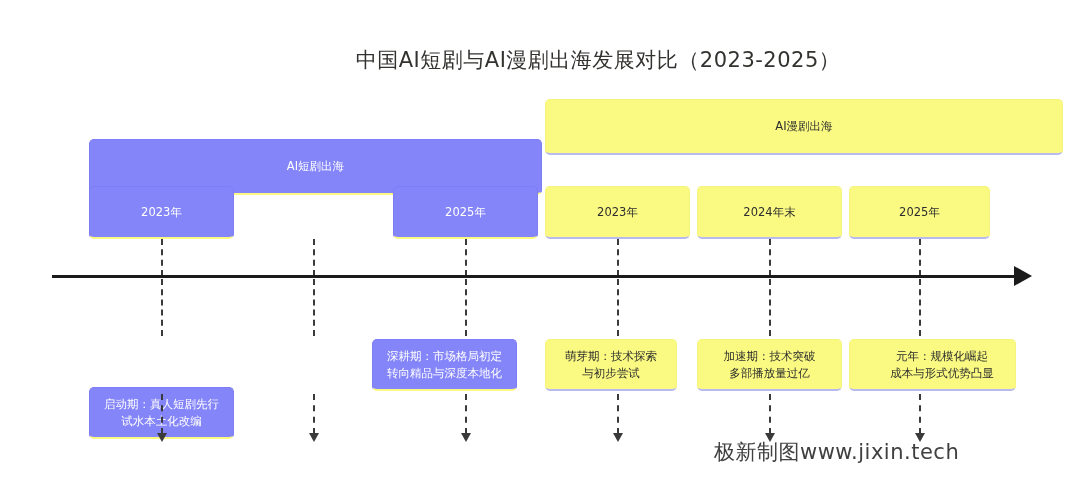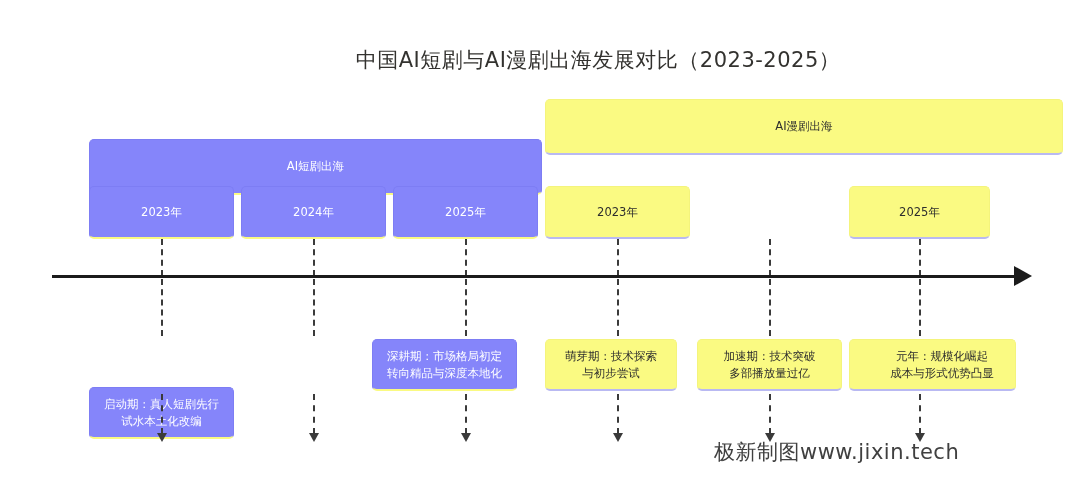--- a/index.html
+++ b/index.html
@@ -146,29 +146,29 @@
     <span class="box-text">AI短剧出海</span>
   </div>
 
   <div class="box yellow header-bar" style="left:545px; top:99px; width:518px;">
     <span class="box-text">AI漫剧出海</span>
   </div>
 
   <div class="box purple year-chip" style="left:89px; top:186px; width:145px;">
     <span class="box-text">2023年</span>
   </div>
-  <div class="box purple year-chip" style="left:241px; top:186px; width:145px;">
-    <span class="box-text">2024年</span>
-  </div>
   <div class="box purple year-chip" style="left:393px; top:186px; width:145px;">
     <span class="box-text">2025年</span>
   </div>
 
   <div class="box yellow year-chip" style="left:545px; top:186px; width:145px;">
     <span class="box-text">2023年</span>
+  </div>
+  <div class="box yellow year-chip" style="left:697px; top:186px; width:145px;">
+    <span class="box-text">2024年末</span>
   </div>
   <div class="box yellow year-chip" style="left:849px; top:186px; width:141px;">
     <span class="box-text">2025年</span>
   </div>
 
   <div class="dash" style="left:161px; top:239px; height:37px;"></div>
   <div class="dash" style="left:313px; top:239px; height:37px;"></div>
   <div class="dash" style="left:465px; top:239px; height:37px;"></div>
   <div class="dash" style="left:617px; top:239px; height:37px;"></div>
   <div class="dash" style="left:769px; top:239px; height:37px;"></div>

